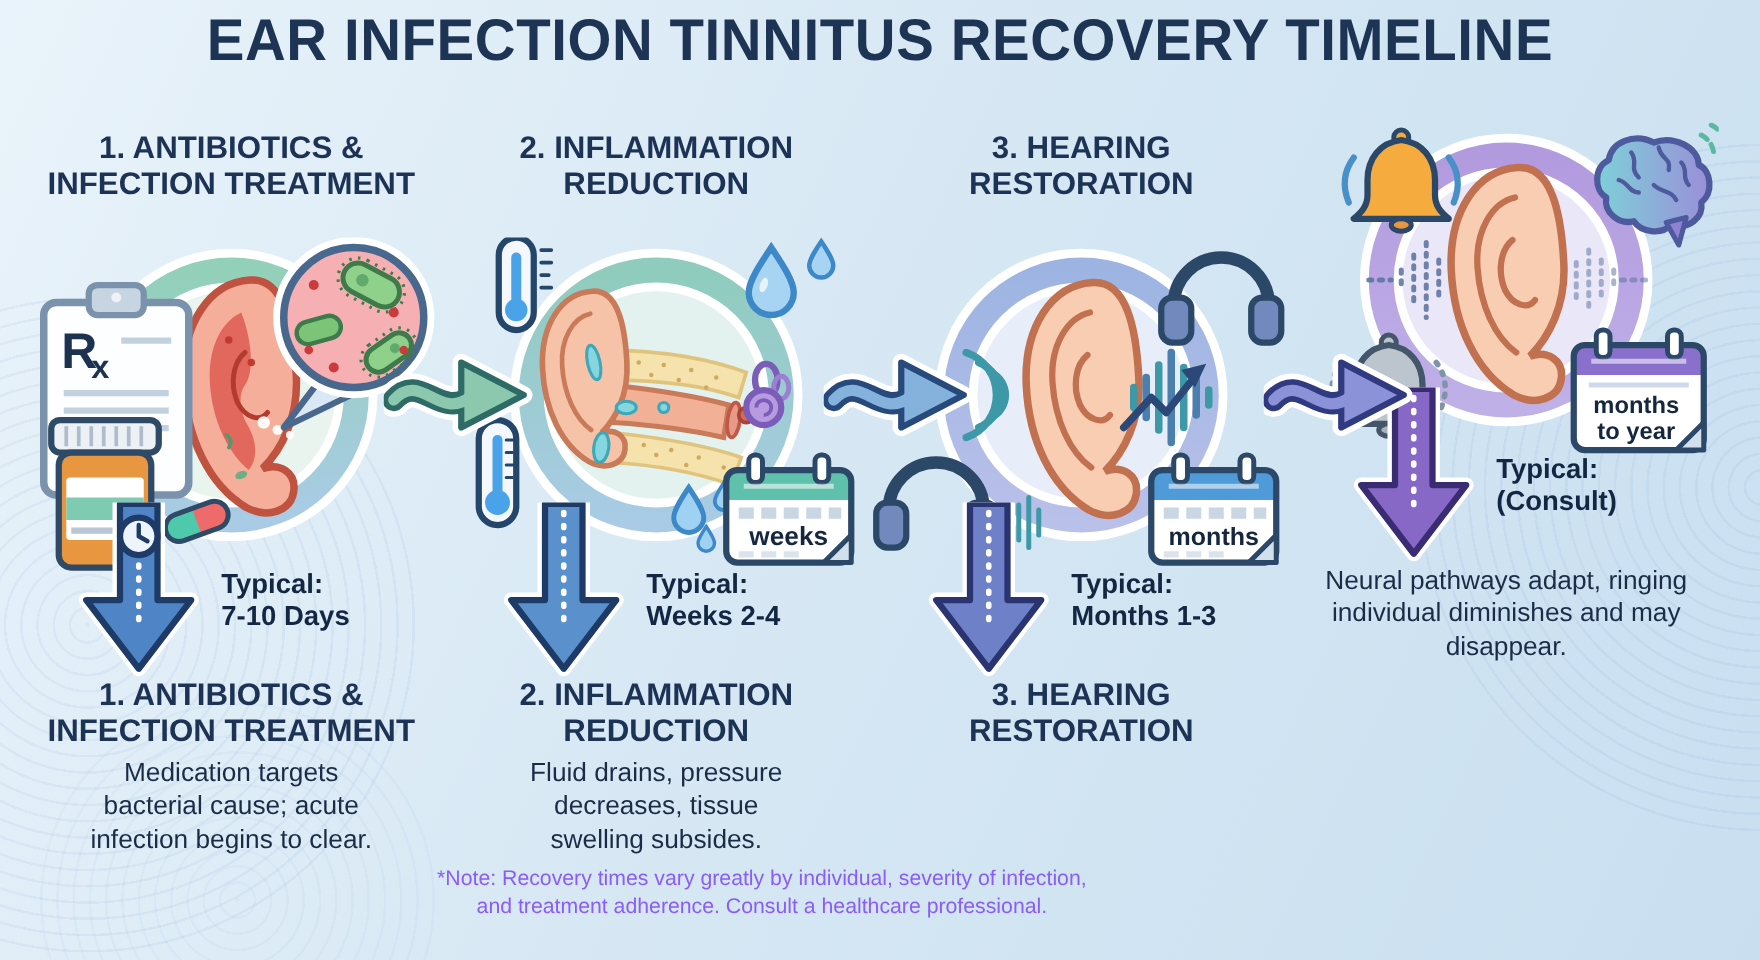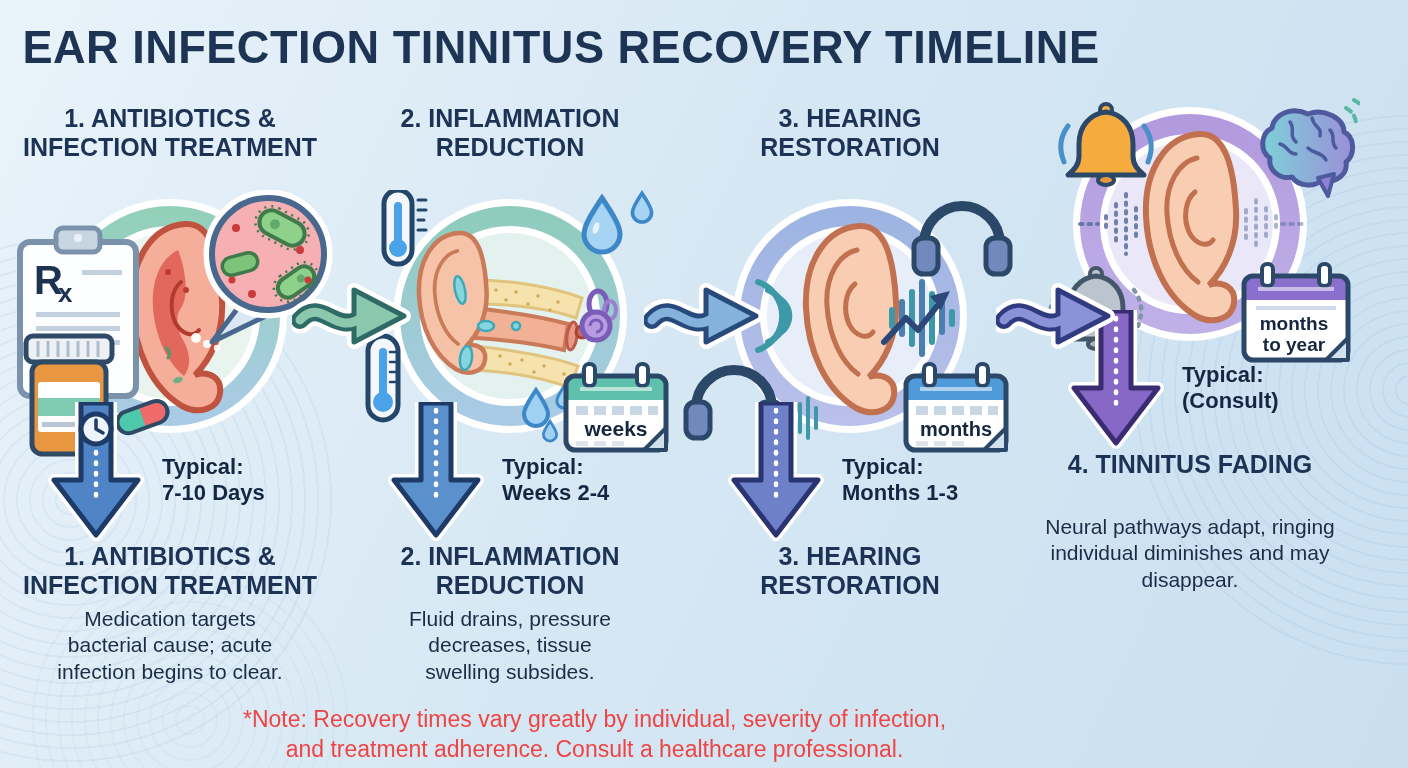--- a/index.html
+++ b/index.html
@@ -8,40 +8,40 @@
     background:linear-gradient(115deg,#e9f3fa 0%,#d7e8f4 45%,#c9dff0 100%);
     font-family:"Liberation Sans",sans-serif;color:#1e3454;
   }
   .wave-decor{position:absolute;border-radius:50%;pointer-events:none;
     background:repeating-radial-gradient(circle at center, rgba(125,165,205,.20) 0 2px, transparent 2px 13px);
     opacity:.55;}
   #wave-left{width:540px;height:540px;left:-200px;top:230px;}
   #wave-right{width:560px;height:560px;left:1130px;top:110px;}
   #wave-bottom{width:320px;height:320px;left:30px;top:560px;opacity:.35;}
 
-  .title{height:76px;padding-top:19px;}
+  .title{height:76px;padding-top:4px;text-align:center;}
   .title span{display:inline-block;transform:scaleX(.96);font-size:47px;font-weight:800;
     letter-spacing:.5px;color:#1e3454;}
 
-  .content{position:absolute;top:98px;left:0;width:1189px;}
+  .content{position:absolute;top:98px;left:15px;width:1189px;}
   .stages{display:flex;}
   .stage{width:352px;box-sizing:border-box;}
   .stage-top-title{height:92px;padding-top:6px;box-sizing:border-box;text-align:center;
     font-size:25px;font-weight:800;line-height:1.16;color:#1d3356;}
   .circle-area{height:268px;display:flex;justify-content:center;}
   .timing-row{display:flex;margin-top:-56px;padding-left:36px;position:relative;z-index:3;height:140px;box-sizing:border-box;}
   .down-arrow{display:block;flex:0 0 auto;}
   .typical{padding-top:52px;margin-left:6px;font-size:22px;font-weight:700;color:#132743;line-height:1.18;}
   .stage-bottom-title{height:62px;text-align:center;font-size:25px;font-weight:800;line-height:1.16;color:#1d3356;}
   .stage-desc{margin:2px auto 4px;text-align:center;font-size:21px;line-height:1.26;color:#1b2c47;font-weight:500;}
   .stage:nth-child(1) .stage-desc{max-width:254px;}
   .stage:nth-child(2) .stage-desc{max-width:238px;}
   .stage:nth-child(3) .stage-desc{max-width:252px;}
   .stage:nth-child(4) .stage-desc{max-width:312px;}
-  .footer{margin-top:16px;text-align:center;font-size:23px;line-height:1.28;font-weight:500;color:#ef4444;}
+  .footer{margin-top:3px;text-align:center;font-size:17px;line-height:1.28;font-weight:500;color:#8b5cf6;}
 
   svg text{font-family:"Liberation Sans",sans-serif;}
 
   .connector{position:absolute;top:176px;z-index:4;}
   .connector .halo{fill:none;stroke:#fff;stroke-width:27;stroke-linecap:round;}
   .connector .halo-head{fill:#fff;stroke:#fff;stroke-width:14;stroke-linejoin:round;}
   .connector .shaft-dark{fill:none;stroke-width:18;stroke-linecap:round;}
   .connector .shaft-light{fill:none;stroke-width:9;stroke-linecap:round;}
   .connector .head{stroke-width:5;stroke-linejoin:round;}
   .c1 .shaft-dark{stroke:#2e6b66}.c1 .shaft-light{stroke:#8cc8ad}.c1 .head{fill:#8cc8ad;stroke:#2e6b66}
@@ -487,23 +487,20 @@
       <div class="timing-row">
         <svg class="down-arrow" width="120" height="140" viewBox="0 0 120 140">
           <polygon class="da-halo" points="45,1 75,1 75,78 102,78 60,133 18,78 45,78"></polygon>
           <polygon class="da-fill" points="45,1 75,1 75,78 102,78 60,133 18,78 45,78"></polygon>
           <line class="da-dash" x1="60" y1="8" x2="60" y2="100"></line>
         </svg>
         <div class="typical">
           <div>Typical:</div>
           <div>(Consult)</div>
         </div>
-      </div>
-      <div class="stage-bottom-title">
-        <div>4. TINNITUS FADING</div>
       </div>
       <div class="stage-desc">Neural pathways adapt, ringing individual diminishes and may disappear.</div>
     </div>
   </div>
 
   <svg class="connector c1" style="left:292px" width="120" height="84" viewBox="0 0 120 84">
     <path class="halo" d="M8,46 C30,22 44,64 72,42"></path>
     <polygon class="halo-head" points="62,16 112,42 62,68"></polygon>
     <path class="shaft-dark" d="M8,46 C30,22 44,64 72,42"></path>
     <polygon class="head" points="62,16 112,42 62,68"></polygon>

